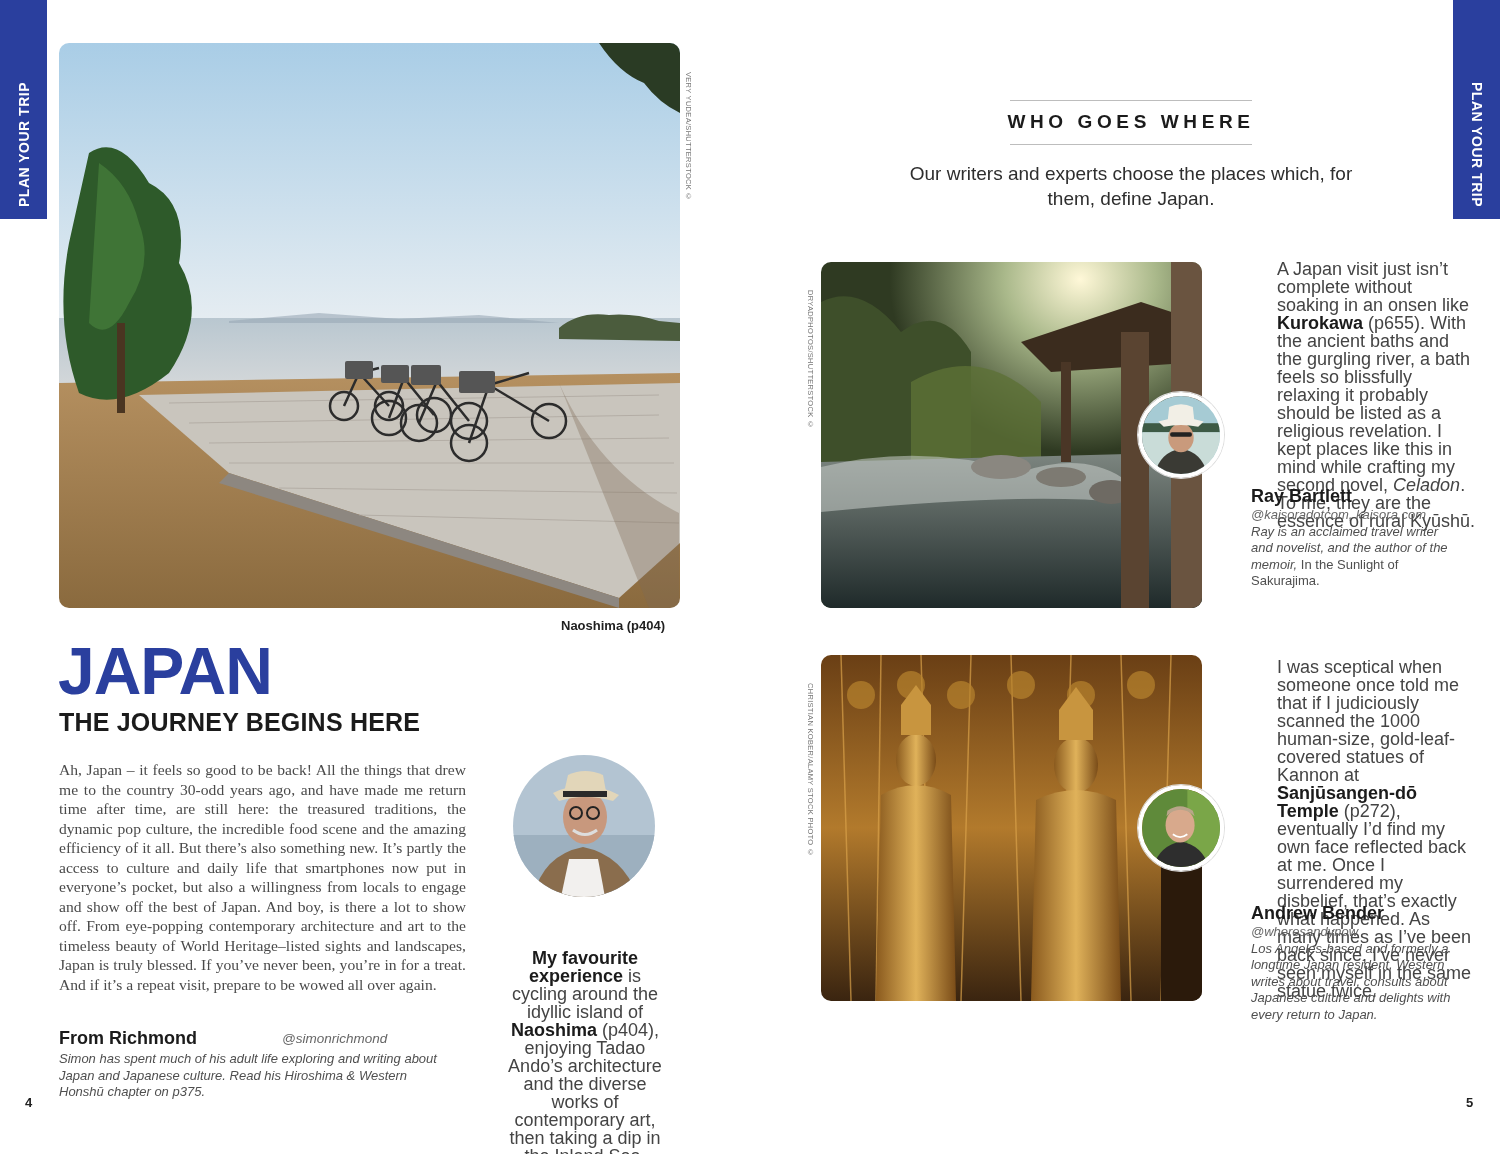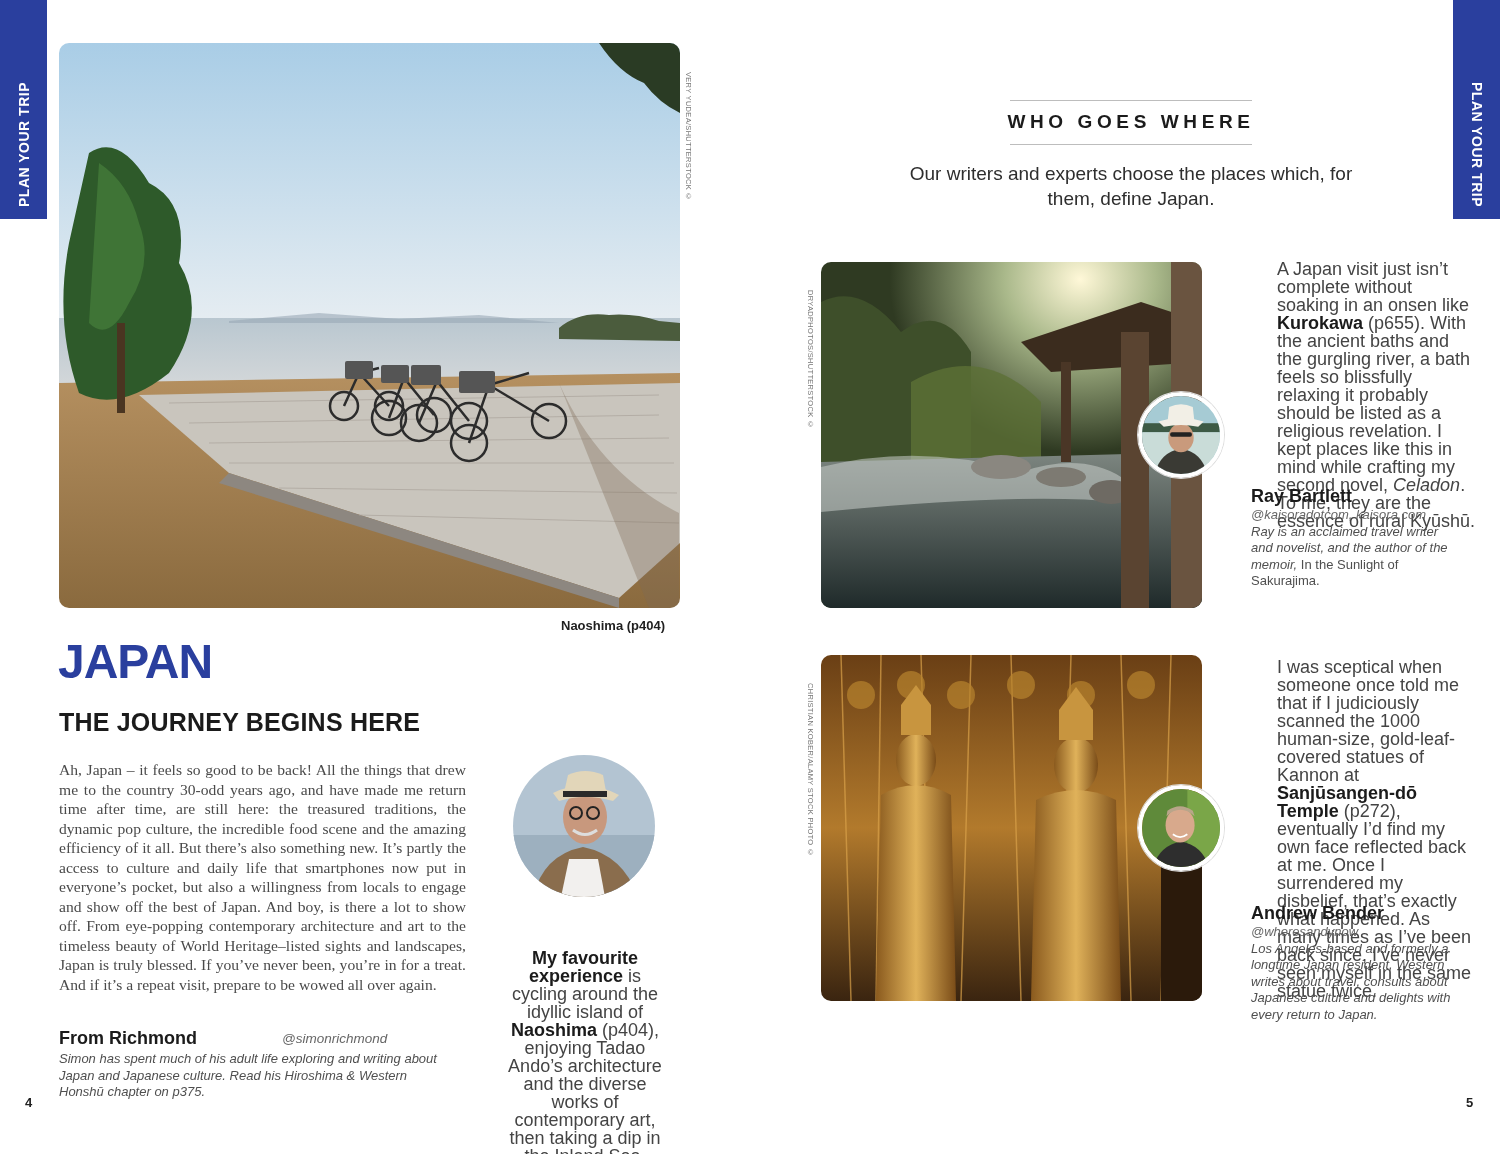--- a/index.html
+++ b/index.html
@@ -25,21 +25,21 @@
   .photo svg { display: block; width: 100%; height: 100%; }
 
   .credit {
     position: absolute; font-size: 7.5px; color: #777; letter-spacing: 0.3px;
     writing-mode: vertical-rl; white-space: nowrap;
   }
 
   .caption { position: absolute; font-size: 13px; font-weight: bold; color: #1f1f1f; }
 
   .title-japan {
-    position: absolute; left: 58px; top: 638px; font-size: 48px; font-weight: bold;
+    position: absolute; left: 58px; top: 638px; font-size: 66px; font-weight: bold;
     color: #2a3f9e; letter-spacing: -1px; line-height: 1;
   }
   .subtitle {
     position: absolute; left: 59px; top: 708px; font-size: 25px; font-weight: bold;
     color: #1b1b1b; letter-spacing: 0.2px;
   }
   .intro-body {
     position: absolute; left: 59px; top: 760px; width: 407px;
     font-family: "Liberation Serif", serif; font-size: 15.6px; line-height: 19.5px;
     color: #4a4a4a; text-align: justify;

